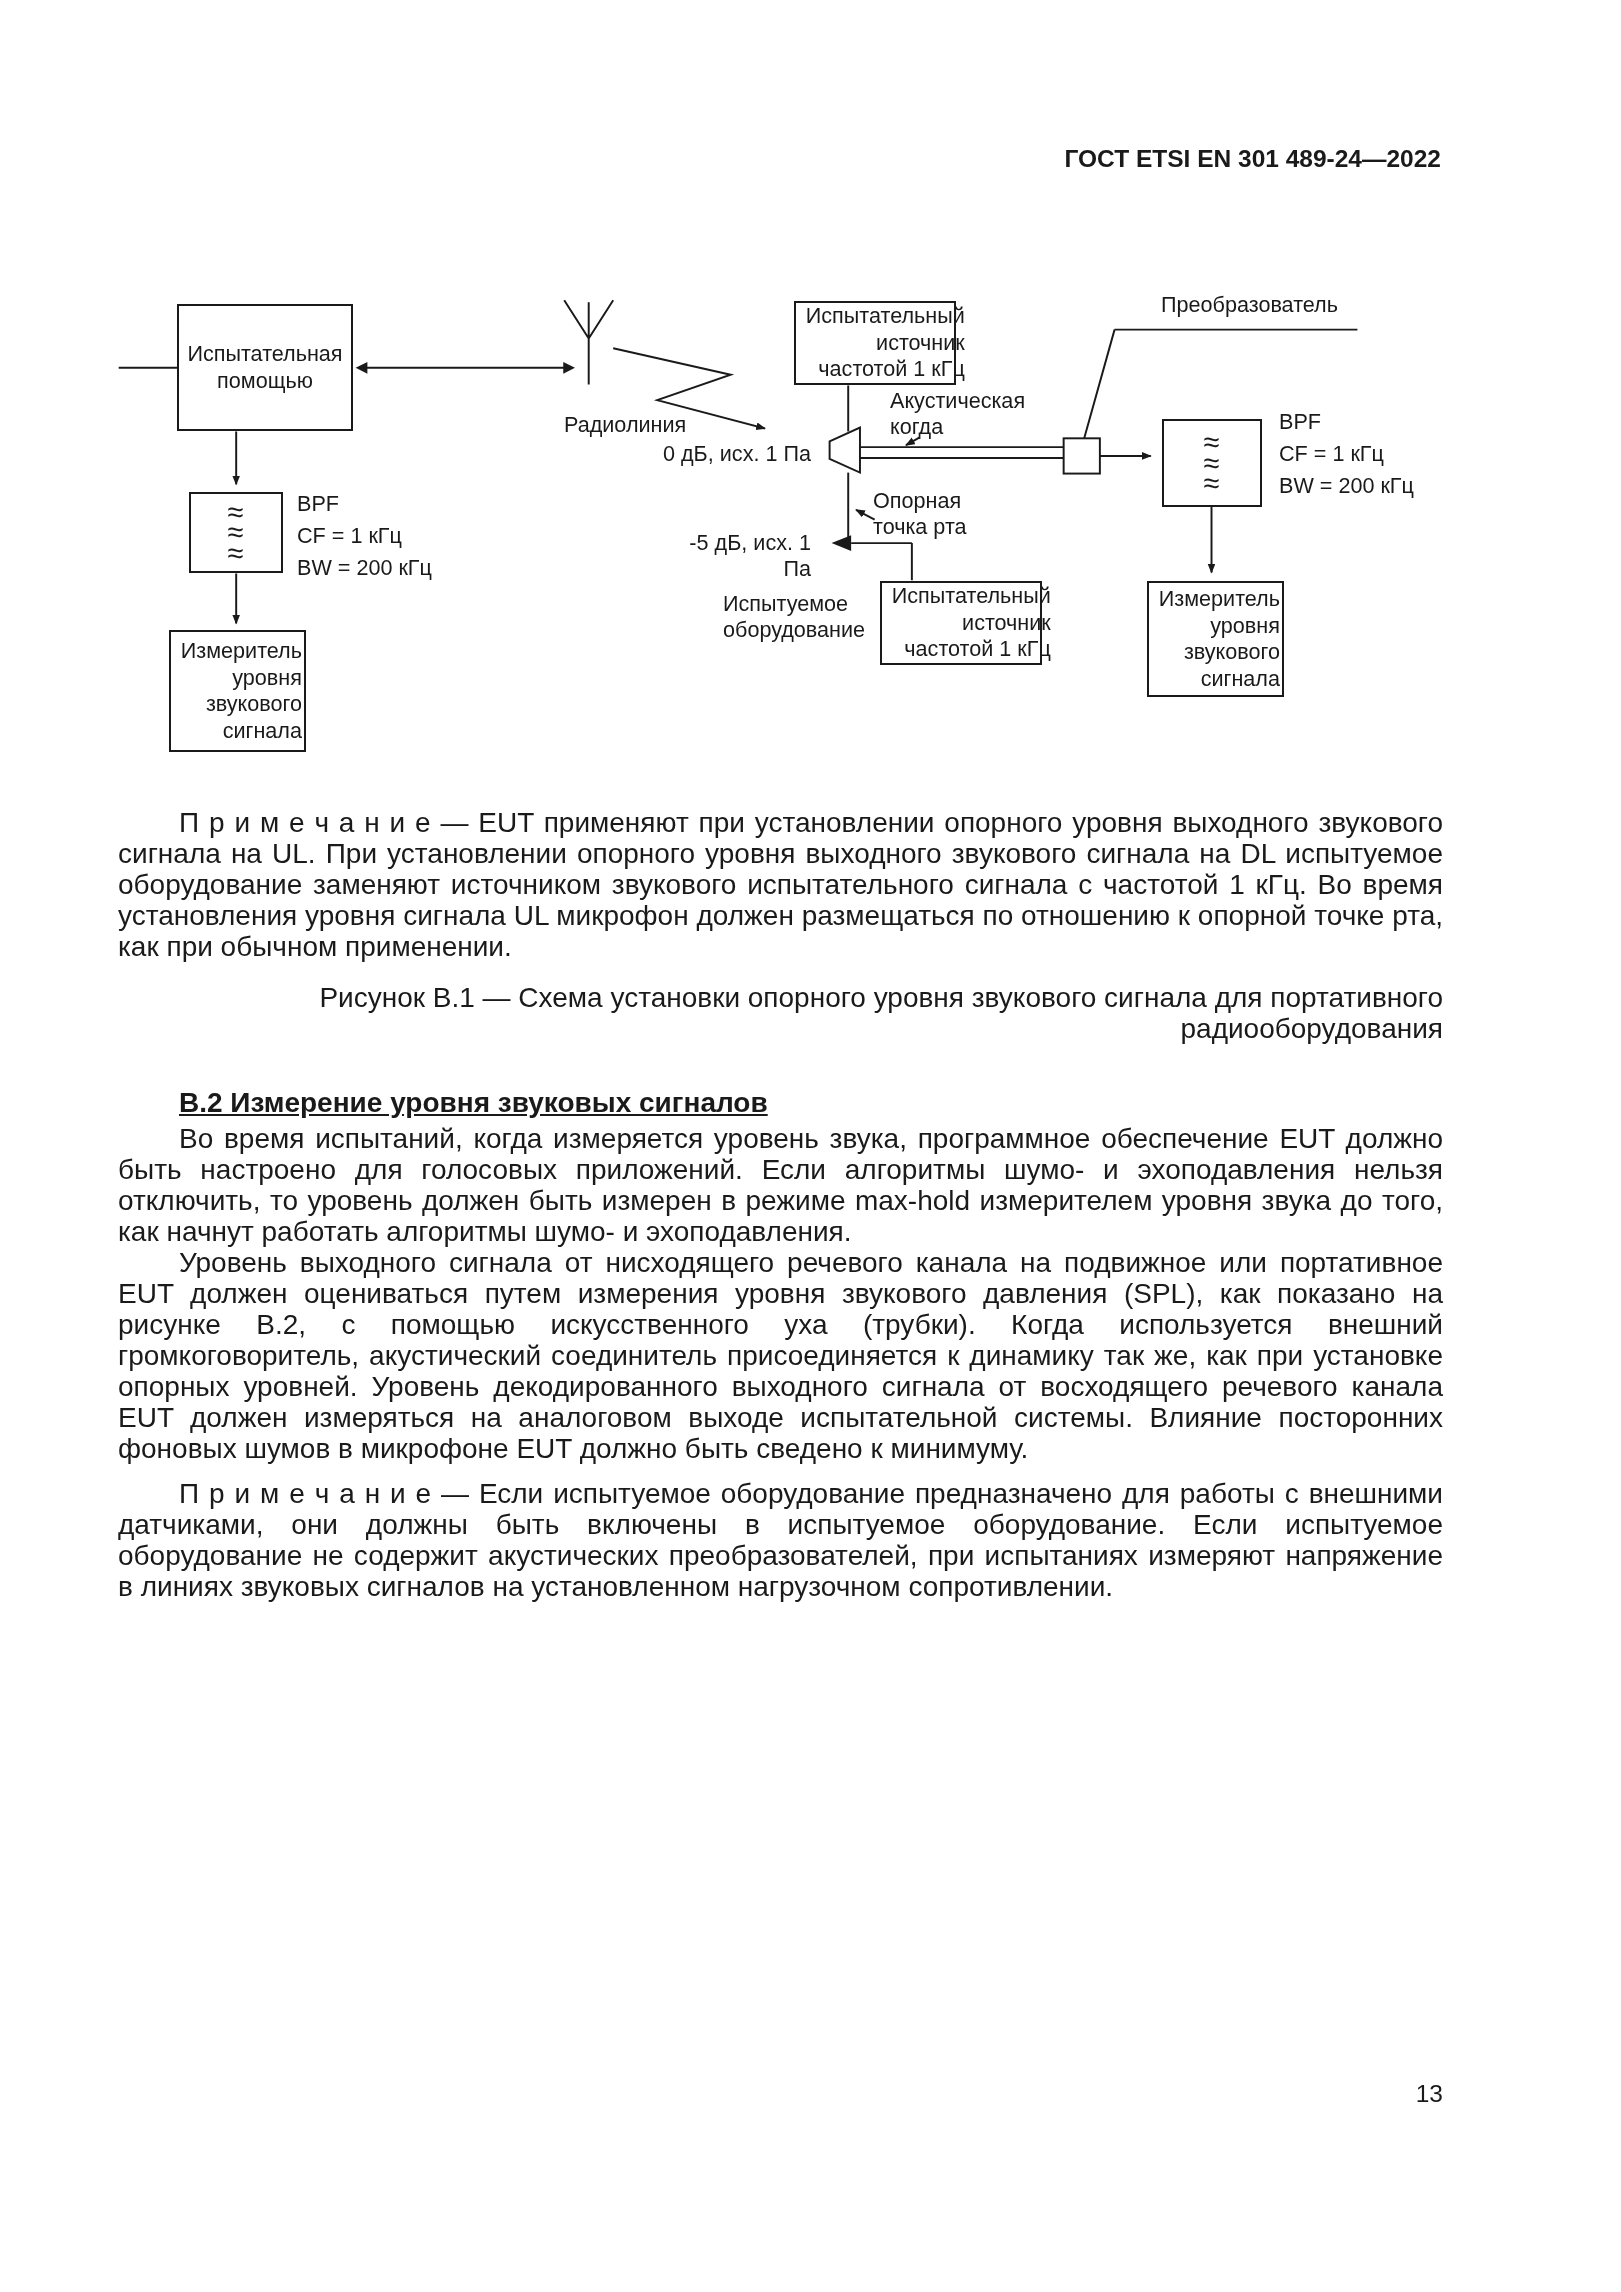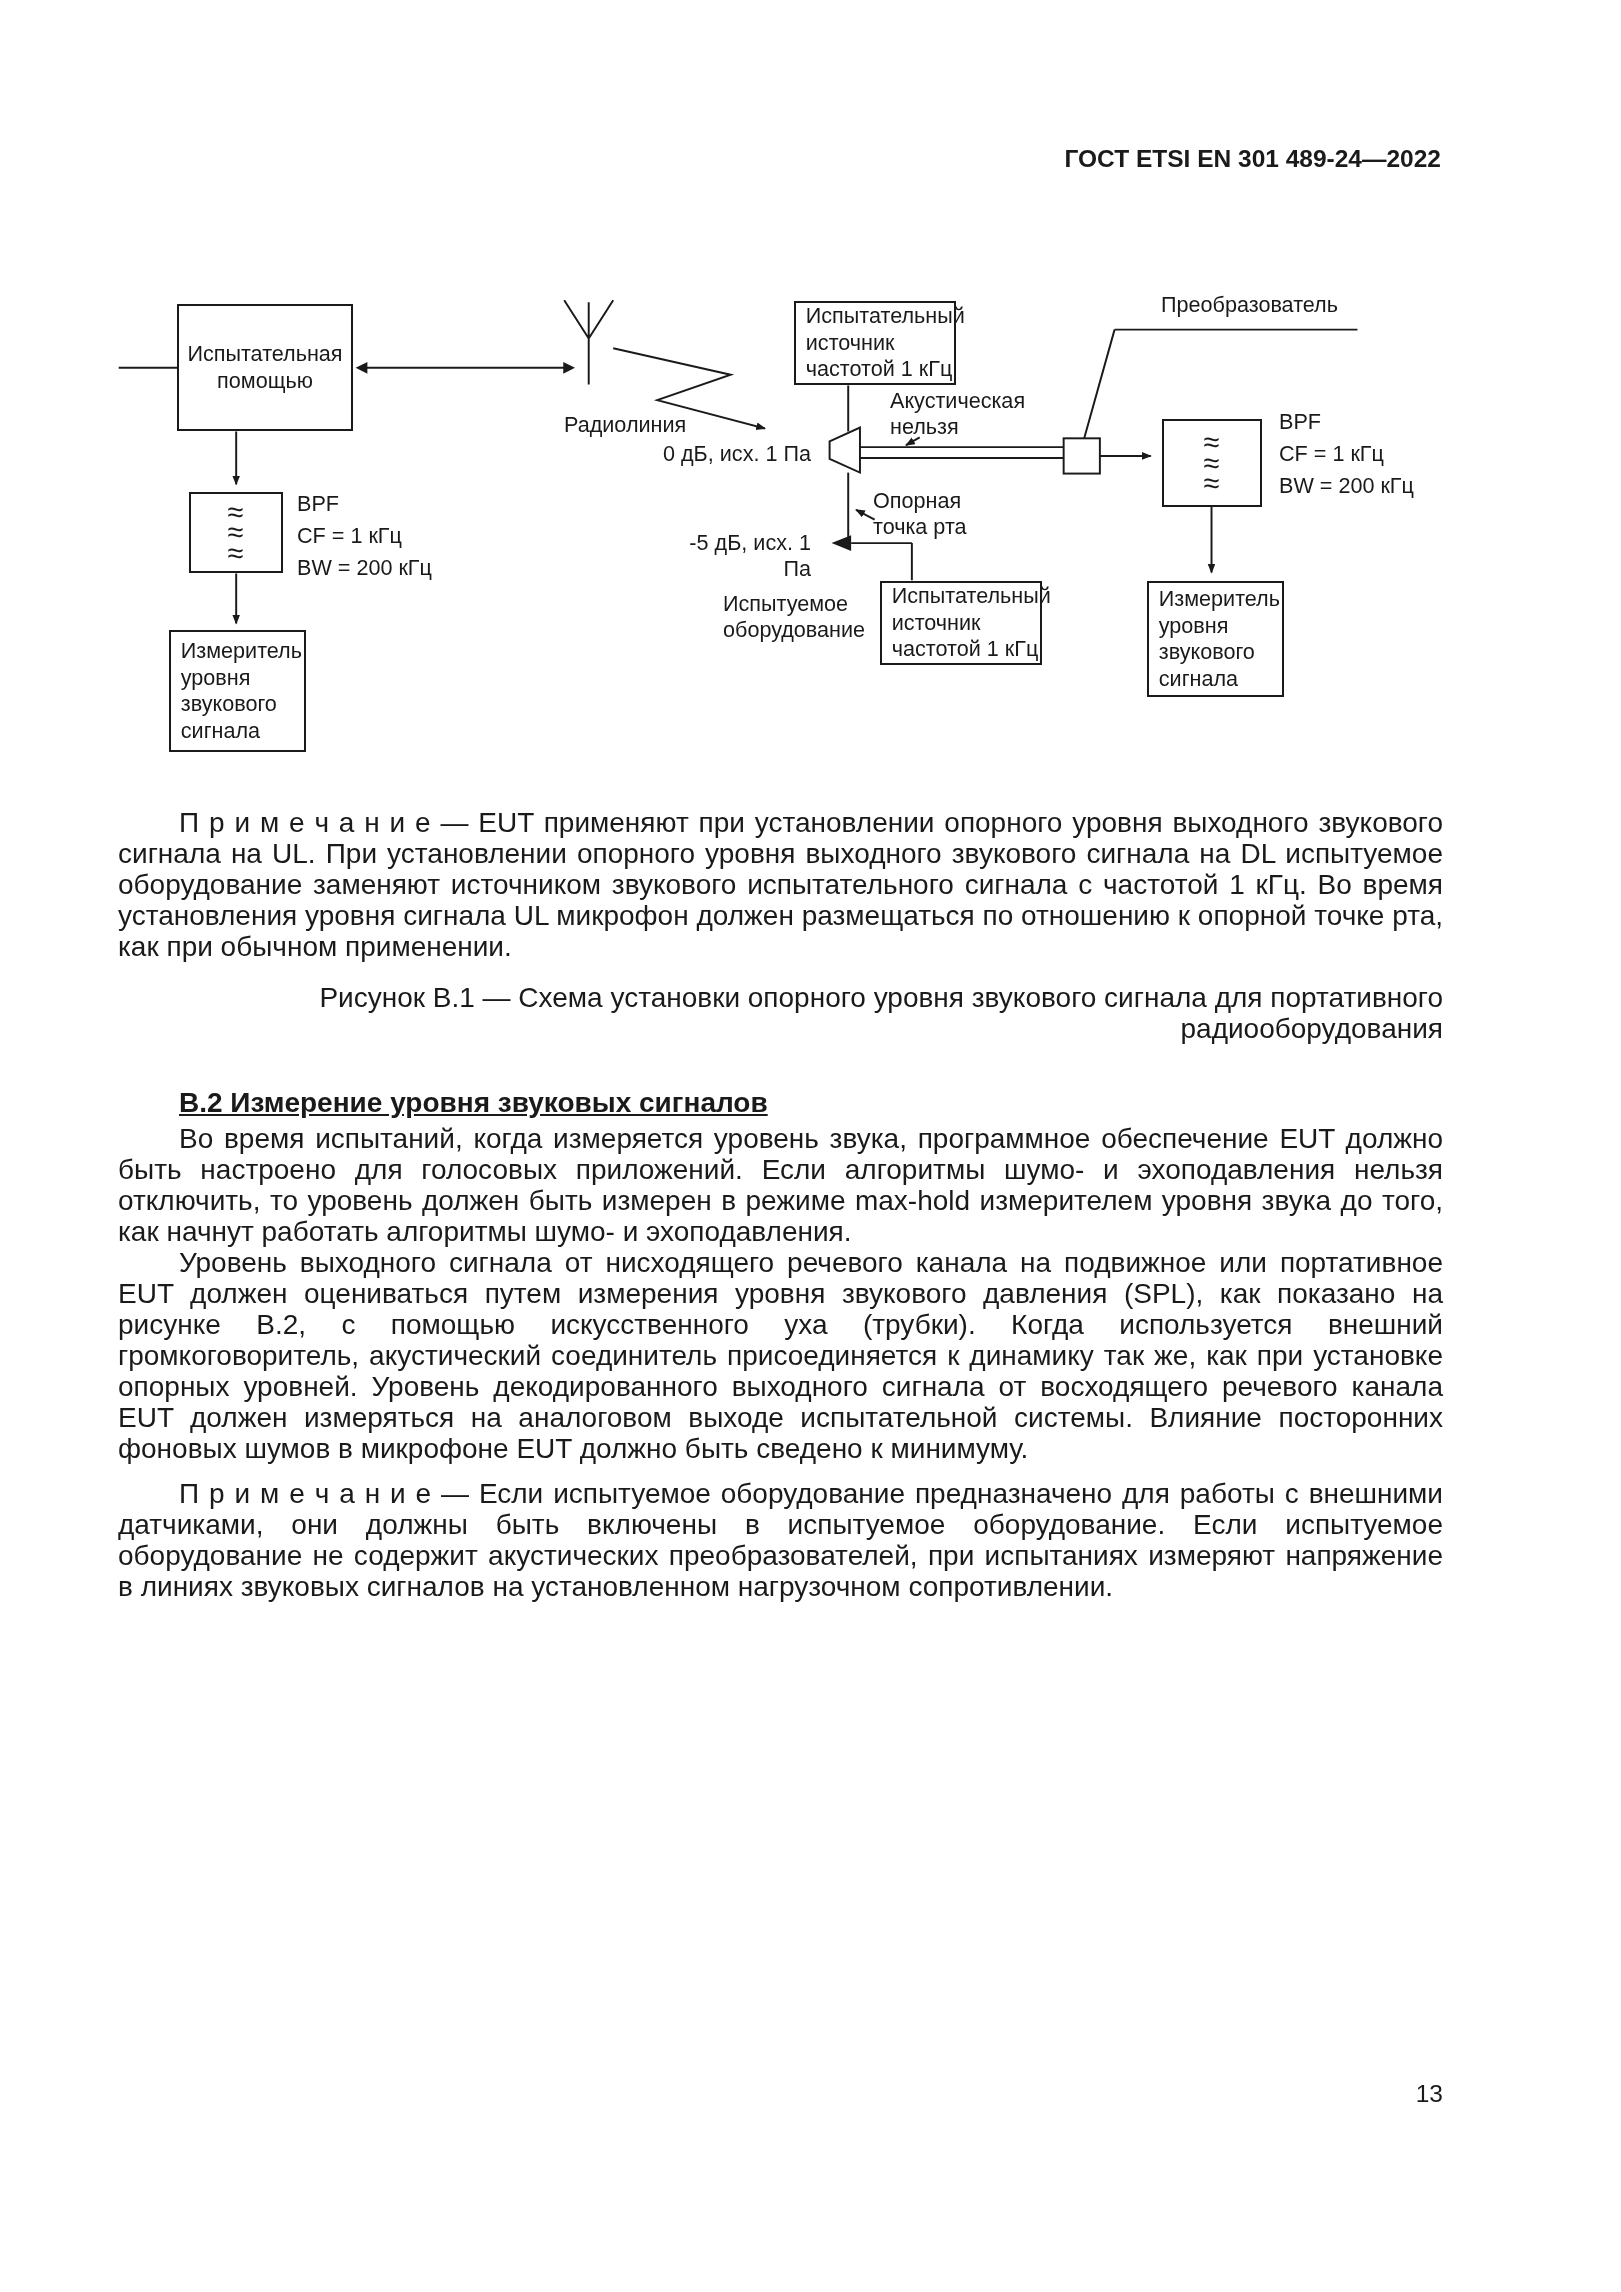--- a/index.html
+++ b/index.html
@@ -21,21 +21,21 @@
   
   .diagram { position: absolute; left: 118px; top: 265px; width: 1386px; height: 519px; }
   .diagram svg { position: absolute; left: 0; top: 0; }
 
   .box {
     position: absolute; border: 2px solid #1a1a1a; background: #ffffff;
     display: flex; align-items: center; justify-content: center;
     text-align: center; white-space: pre-line;
     font-size: 21.6px; line-height: 26.5px;
   }
-  .box.left { justify-content: flex-start; text-align: left; padding: 3.9px 5.9px 3.9px 9.8px; }
+  .box.left { justify-content: flex-start; text-align: right; padding: 3.9px 5.9px 3.9px 9.8px; }
   .bpf-box { font-size: 29px; line-height: 20.6px; letter-spacing: 1px; }
 
   .dlabel {
     position: absolute; font-size: 21.6px; line-height: 25.5px;
     white-space: pre-line; background: transparent;
   }
   .dlabel.right { text-align: right; }
   .dlabel.center { text-align: center; }
   .bpf-label { line-height: 32px; }
 
@@ -116,21 +116,21 @@
 
     <div class="dlabel" style="left:446px; top:147px;">Радиолиния</div>
 
     <div class="box left" style="left:676px; top:36px; width:162px; height:84px;">Испытательный
 источник
 частотой 1 кГц</div>
 
     <div class="dlabel center" style="left:1019px; top:27px; width:225px;">Преобразователь</div>
 
     <div class="dlabel" style="left:772px; top:123px;">Акустическая
-нельзя</div>
+когда</div>
 
     <div class="dlabel right" style="left:544px; top:176px; width:149px;">0 дБ, исх. 1 Па</div>
 
     <div class="box bpf-box" style="left:1044px; top:154px; width:100px; height:88px;">≈
 ≈
 ≈</div>
 
     <div class="dlabel bpf-label" style="left:1161px; top:141px;">BPF
 CF = 1 кГц
 BW = 200 кГц</div>

